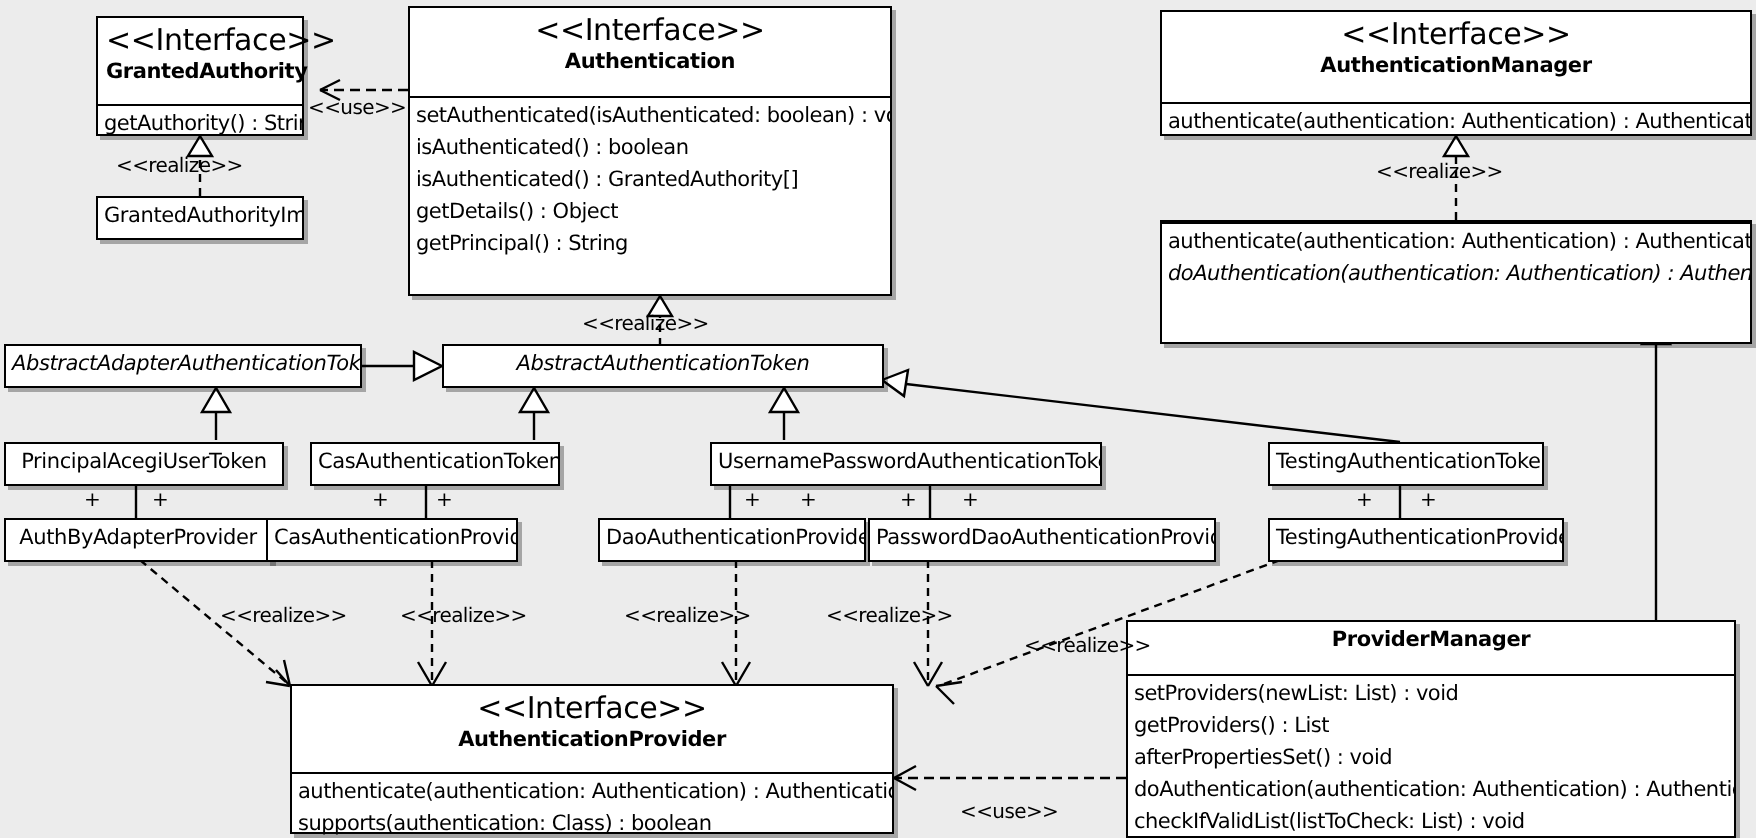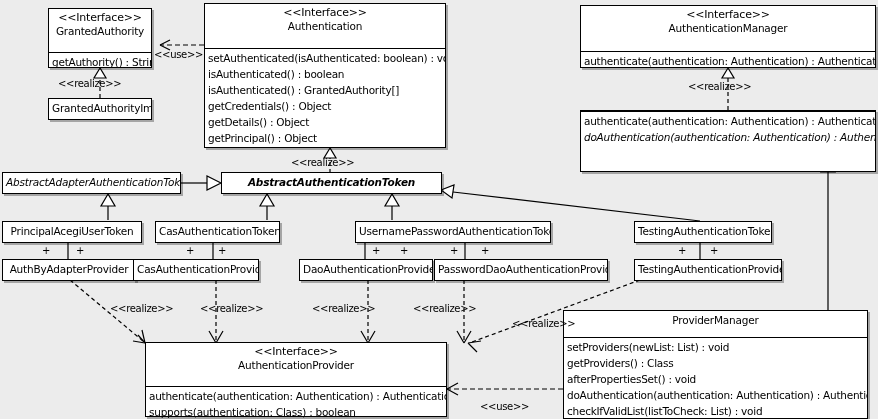--- a/index.html
+++ b/index.html
@@ -18,22 +18,22 @@
     border:1.4px solid #000;
     box-sizing:border-box;
     box-shadow:2px 2px 0 rgba(0,0,0,0.30);
     z-index:5;
   }
   .hdr{
     padding:2px 4px 3px 4px;
     text-align:center;
     line-height:1.25;
   }
-  .hdr .stereo{font-size:11px;display:block;letter-spacing:-0.2px;}
-  .hdr .nm{font-size:10.5px;display:block;letter-spacing:-0.2px;}
+  .hdr .stereo{font-size:15px;display:block;letter-spacing:-0.2px;}
+  .hdr .nm{font-size:10.5px;display:block;letter-spacing:-0.2px;font-weight:bold;}
   .hdr.ital .nm{font-style:italic;font-weight:normal;}
   .sep{border-top:1.4px solid #000;}
   .ops{padding:1px 0 1px 0;}
   .ops .op{
     font-size:10.5px;
     line-height:16px;
     padding:0 2px 0 3px;
     white-space:nowrap;
     overflow:hidden;
     letter-spacing:-0.25px;
@@ -149,23 +149,22 @@
 
   <div class="uml" style="left:204px;top:3px;width:242px;height:145px;">
     <div class="hdr" style="height:39px;">
       <span class="stereo">&lt;&lt;Interface&gt;&gt;</span>
       <span class="nm">Authentication</span>
     </div>
     <div class="sep ops">
       <div class="op">setAuthenticated(isAuthenticated: boolean) : void</div>
       <div class="op">isAuthenticated() : boolean</div>
       <div class="op">isAuthenticated() : GrantedAuthority[]</div>
-      <div class="op">getCredentials() : Object</div>
       <div class="op">getDetails() : Object</div>
-      <div class="op">getPrincipal() : Object</div>
+      <div class="op">getPrincipal() : String</div>
     </div>
   </div>
 
   <div class="uml" style="left:580px;top:5px;width:296px;height:63px;">
     <div class="hdr" style="height:40px;">
       <span class="stereo">&lt;&lt;Interface&gt;&gt;</span>
       <span class="nm">AuthenticationManager</span>
     </div>
     <div class="sep ops">
       <div class="op">authenticate(authentication: Authentication) : Authentication</div>
@@ -176,21 +175,21 @@
     <div class="sep ops">
       <div class="op">authenticate(authentication: Authentication) : Authentication</div>
       <div class="op ital">doAuthentication(authentication: Authentication) : Authentication</div>
     </div>
   </div>
 
   <div class="uml" style="left:2px;top:172px;width:179px;height:22px;">
     <div class="simple ital">AbstractAdapterAuthenticationToken</div>
   </div>
 
-  <div class="uml" style="left:221px;top:172px;width:221px;height:22px;font-weight:bold;">
+  <div class="uml" style="left:221px;top:172px;width:221px;height:22px;">
     <div class="simple ital">AbstractAuthenticationToken</div>
   </div>
 
   <div class="uml" style="left:2px;top:221px;width:140px;height:22px;">
     <div class="simple">PrincipalAcegiUserToken</div>
   </div>
 
   <div class="uml" style="left:155px;top:221px;width:125px;height:22px;">
     <div class="simple">CasAuthenticationToken</div>
   </div>
@@ -233,21 +232,21 @@
       <div class="op">supports(authentication: Class) : boolean</div>
     </div>
   </div>
 
   <div class="uml" style="left:563px;top:310px;width:305px;height:109px;">
     <div class="hdr" style="height:20px;padding-top:3px;">
       <span class="nm">ProviderManager</span>
     </div>
     <div class="sep ops">
       <div class="op">setProviders(newList: List) : void</div>
-      <div class="op">getProviders() : Class</div>
+      <div class="op">getProviders() : List</div>
       <div class="op">afterPropertiesSet() : void</div>
       <div class="op">doAuthentication(authentication: Authentication) : Authentication</div>
       <div class="op">checkIfValidList(listToCheck: List) : void</div>
     </div>
   </div>
 
   <div class="edgelabel" style="left:154px;top:49px;">&lt;&lt;use&gt;&gt;</div>
 
   <div class="edgelabel" style="left:58px;top:78px;">&lt;&lt;realize&gt;&gt;</div>
 

